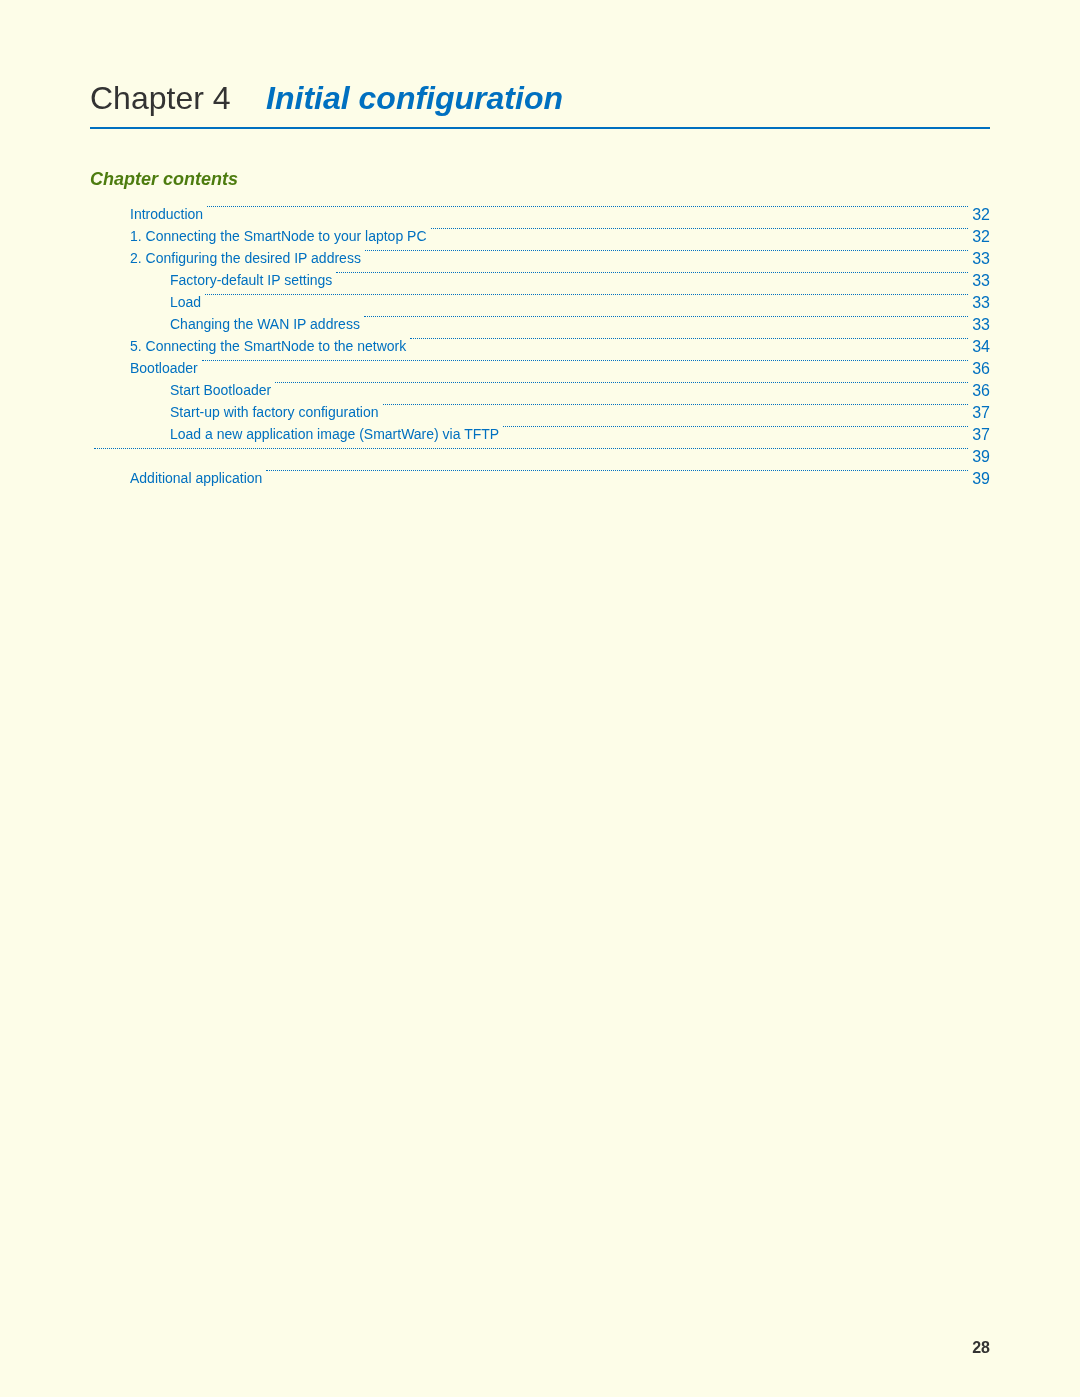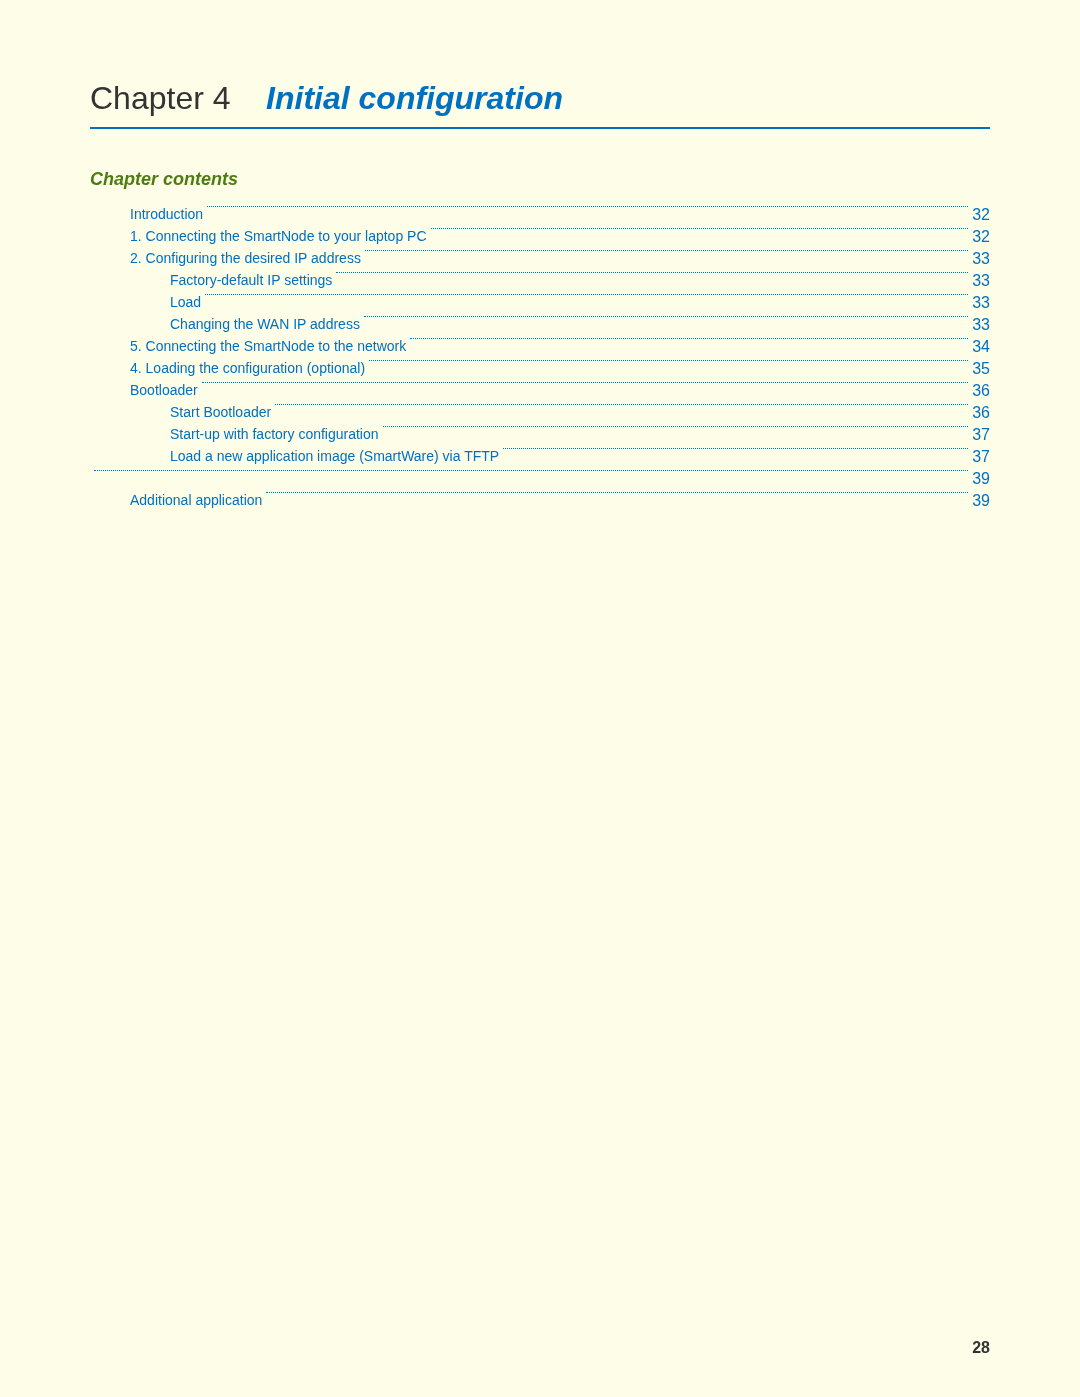--- a/index.html
+++ b/index.html
@@ -163,27 +163,20 @@
     </li>
         <li class="toc-item">
       <span class="toc-label toc-item-indent1">
         <a href="#">5. Connecting the SmartNode to the network</a>
       </span>
       <span class="toc-dots"></span>
       <span class="toc-page">34</span>
     </li>
         <li class="toc-item">
       <span class="toc-label toc-item-indent1">
-        <a href="#">4. Loading the configuration (optional)</a>
-      </span>
-      <span class="toc-dots"></span>
-      <span class="toc-page">35</span>
-    </li>
-        <li class="toc-item">
-      <span class="toc-label toc-item-indent1">
         <a href="#">Bootloader</a>
       </span>
       <span class="toc-dots"></span>
       <span class="toc-page">36</span>
     </li>
         <li class="toc-item">
       <span class="toc-label toc-item-indent2">
         <a href="#">Start Bootloader</a>
       </span>
       <span class="toc-dots"></span>

